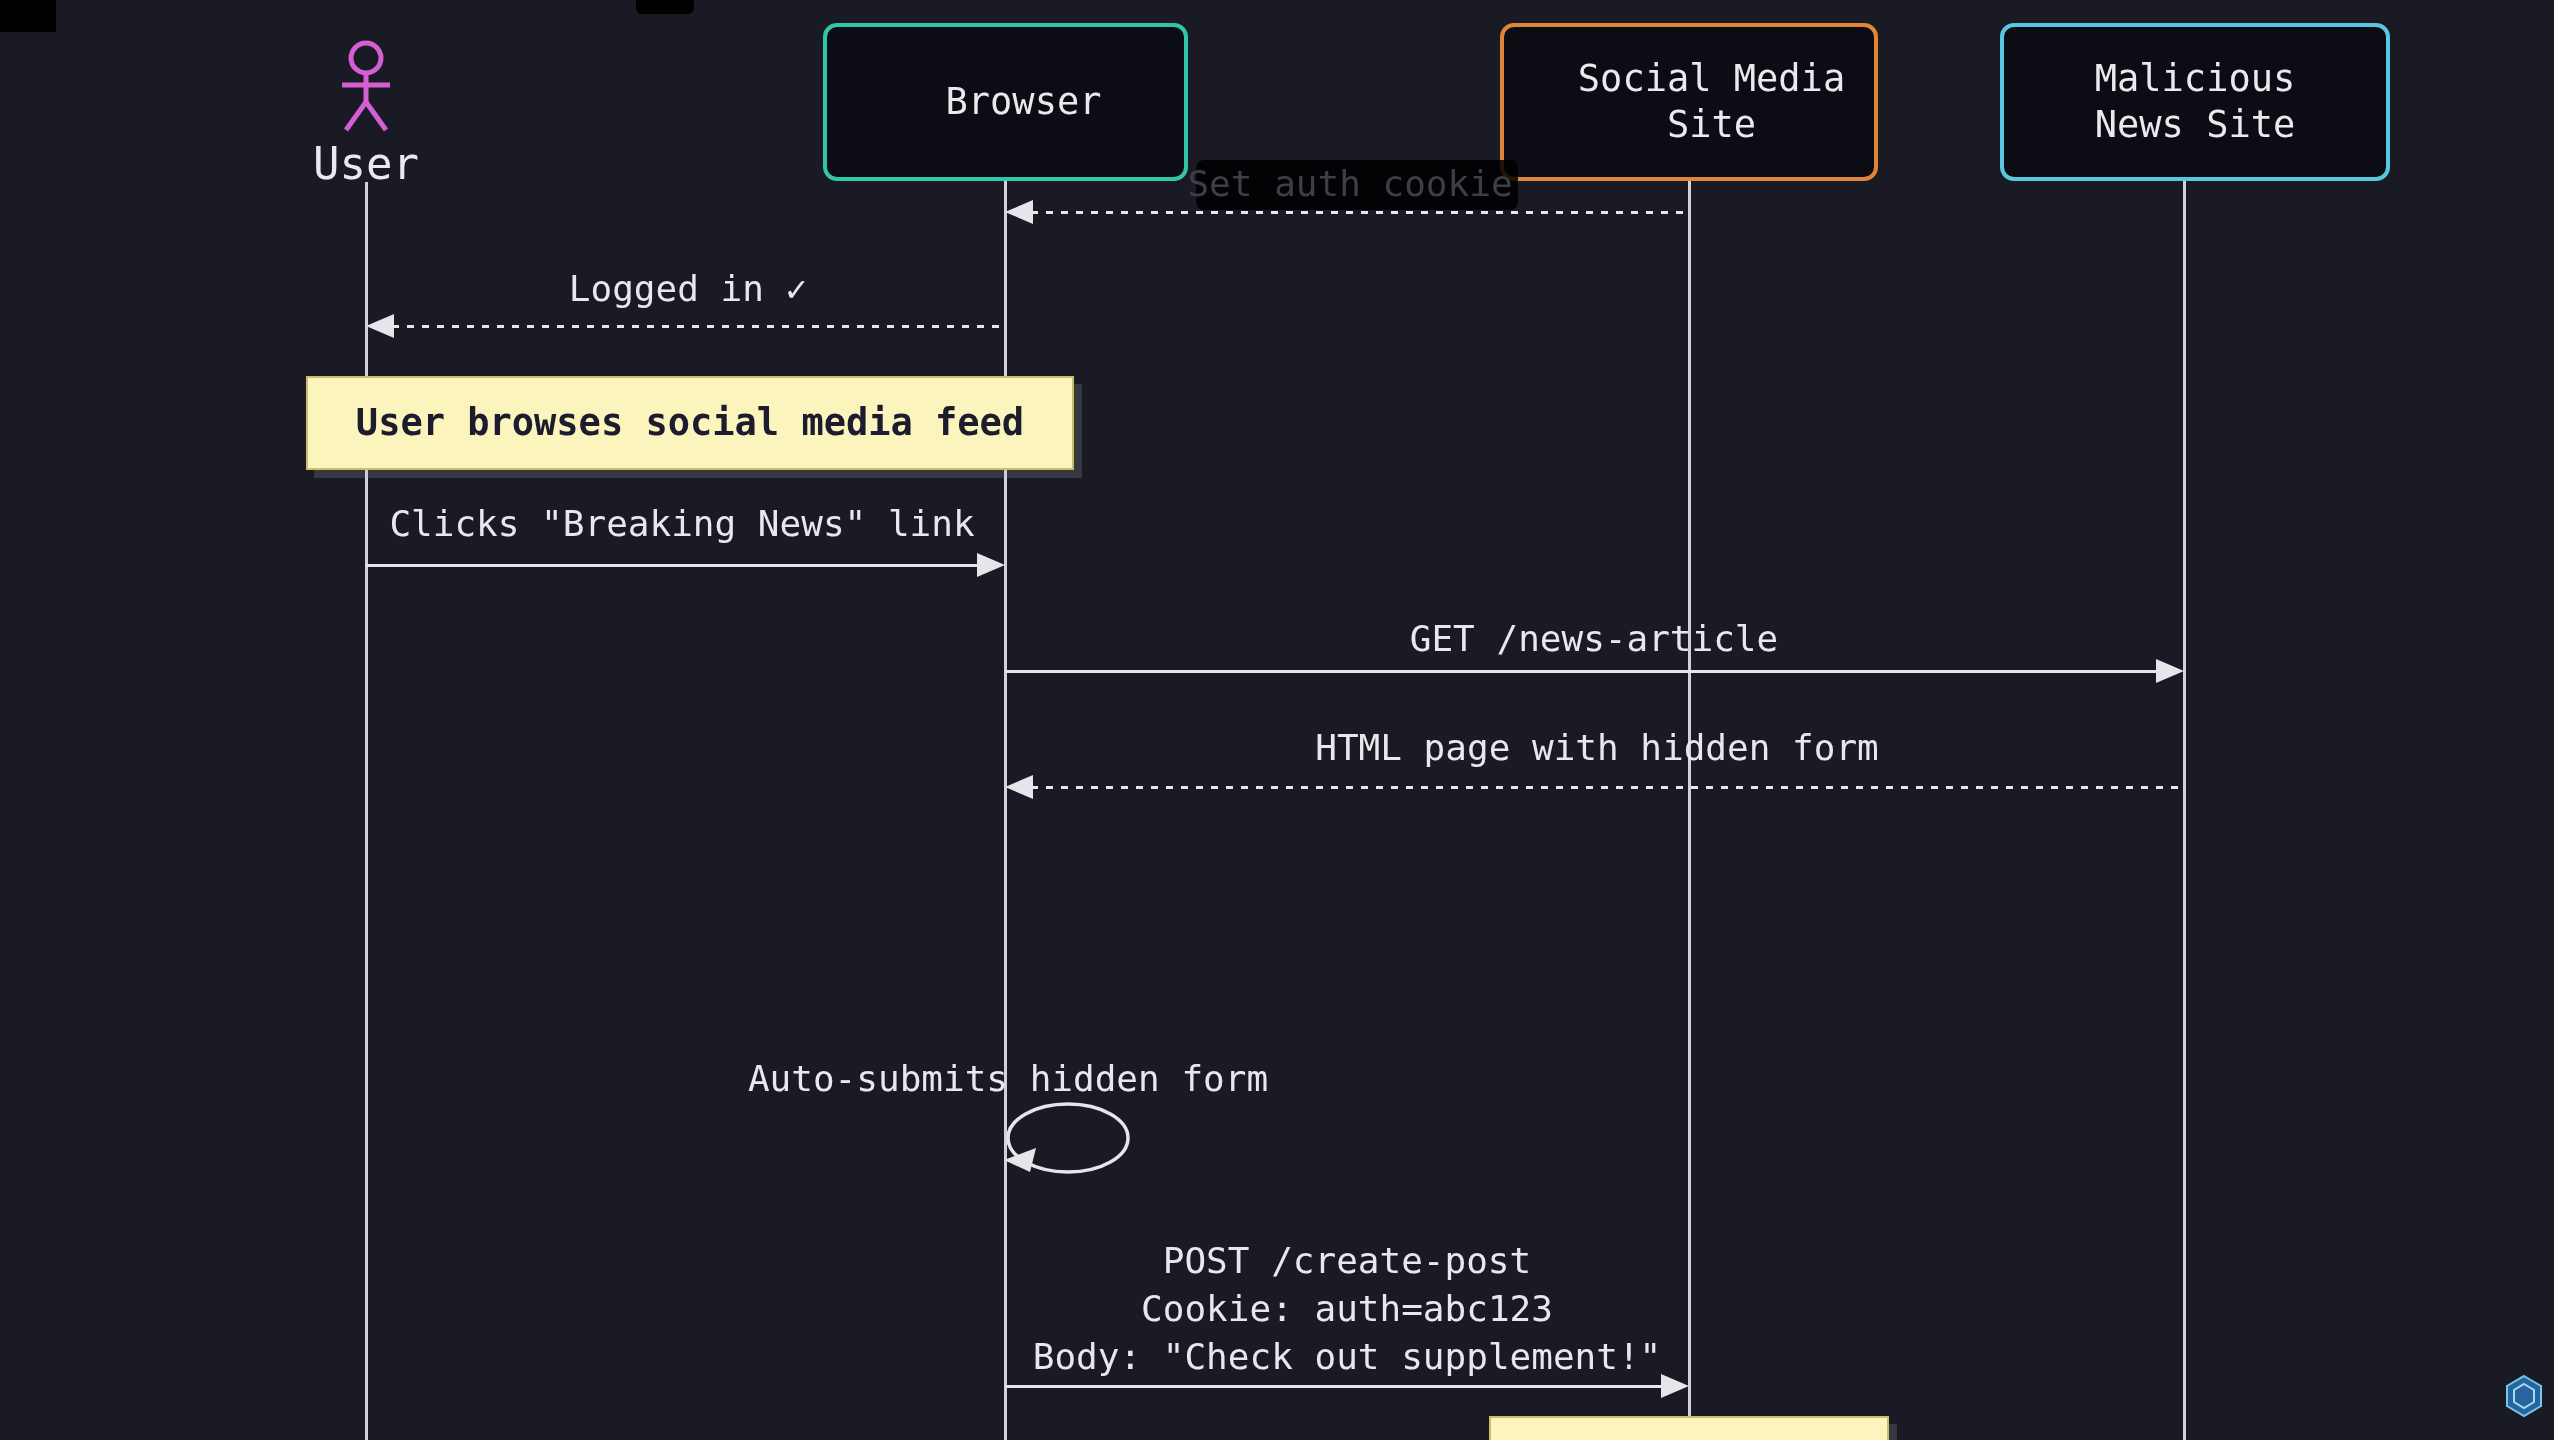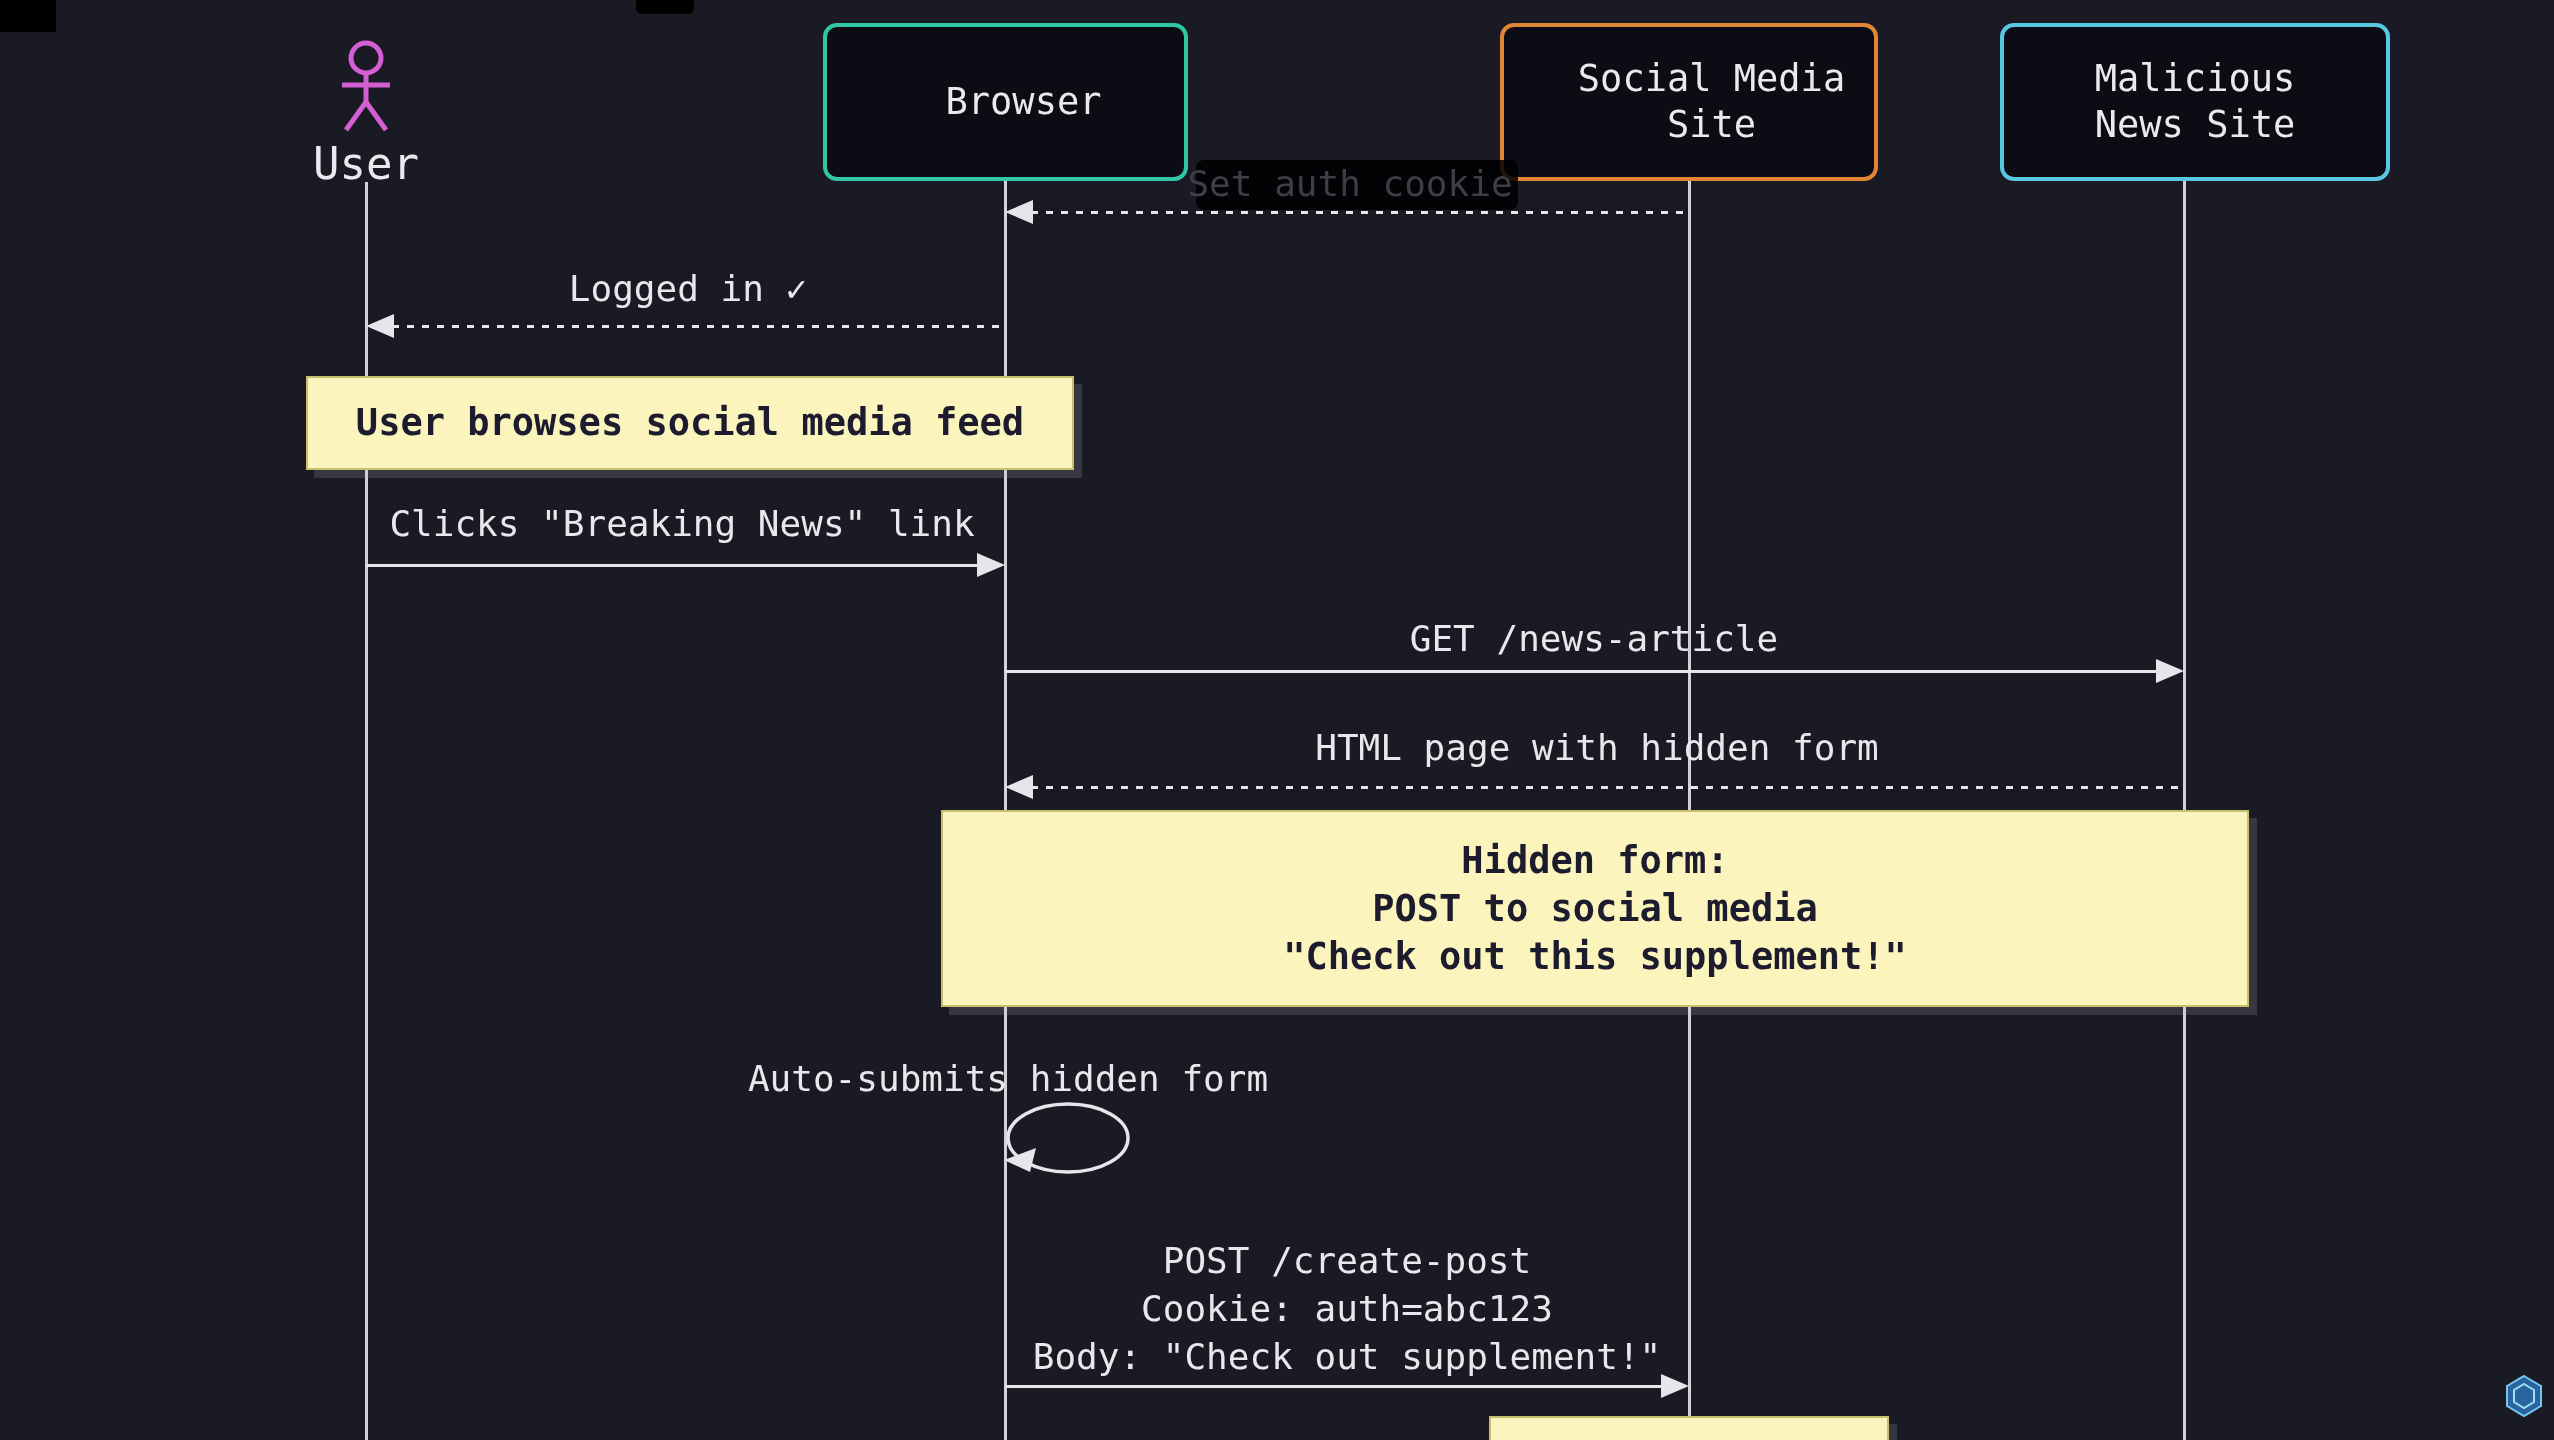--- a/index.html
+++ b/index.html
@@ -98,25 +98,20 @@
   <div class="arrow arrow-right" style="left:977px;top:553px;"></div>
 
   <div class="msg-label" style="left:1594px;top:618px;">GET /news-article</div>
   <div class="msg-line" style="left:1005px;top:670px;width:1152px;"></div>
   <div class="arrow arrow-right" style="left:2156px;top:659px;"></div>
 
   <div class="msg-label" style="left:1597px;top:727px;">HTML page with hidden form</div>
   <div class="msg-line dotted" style="left:1031px;top:786px;width:1152px;"></div>
   <div class="arrow arrow-left" style="left:1005px;top:775px;"></div>
 
-  <div class="note" style="left:941px;top:810px;width:1308px;height:197px;">
-    <div>Hidden form:</div>
-    <div>POST to social media</div>
-    <div>"Check out this supplement!"</div>
-  </div>
 
   <div class="msg-label" style="left:1008px;top:1058px;">Auto-submits hidden form</div>
   <svg style="position:absolute;left:1002px;top:1098px;" width="150" height="88" viewBox="0 0 150 88">
     <ellipse cx="66" cy="40" rx="60" ry="34" fill="none" stroke="var(--line,#e6e6ea)" stroke-width="3.5"></ellipse>
     <polygon points="2,62 34,50 28,74" fill="var(--line,#e6e6ea)"></polygon>
   </svg>
 
   <div class="msg-label" style="left:1347px;top:1240px;">POST /create-post</div>
   <div class="msg-label" style="left:1347px;top:1288px;">Cookie: auth=abc123</div>
   <div class="msg-label" style="left:1347px;top:1336px;">Body: "Check out supplement!"</div>

